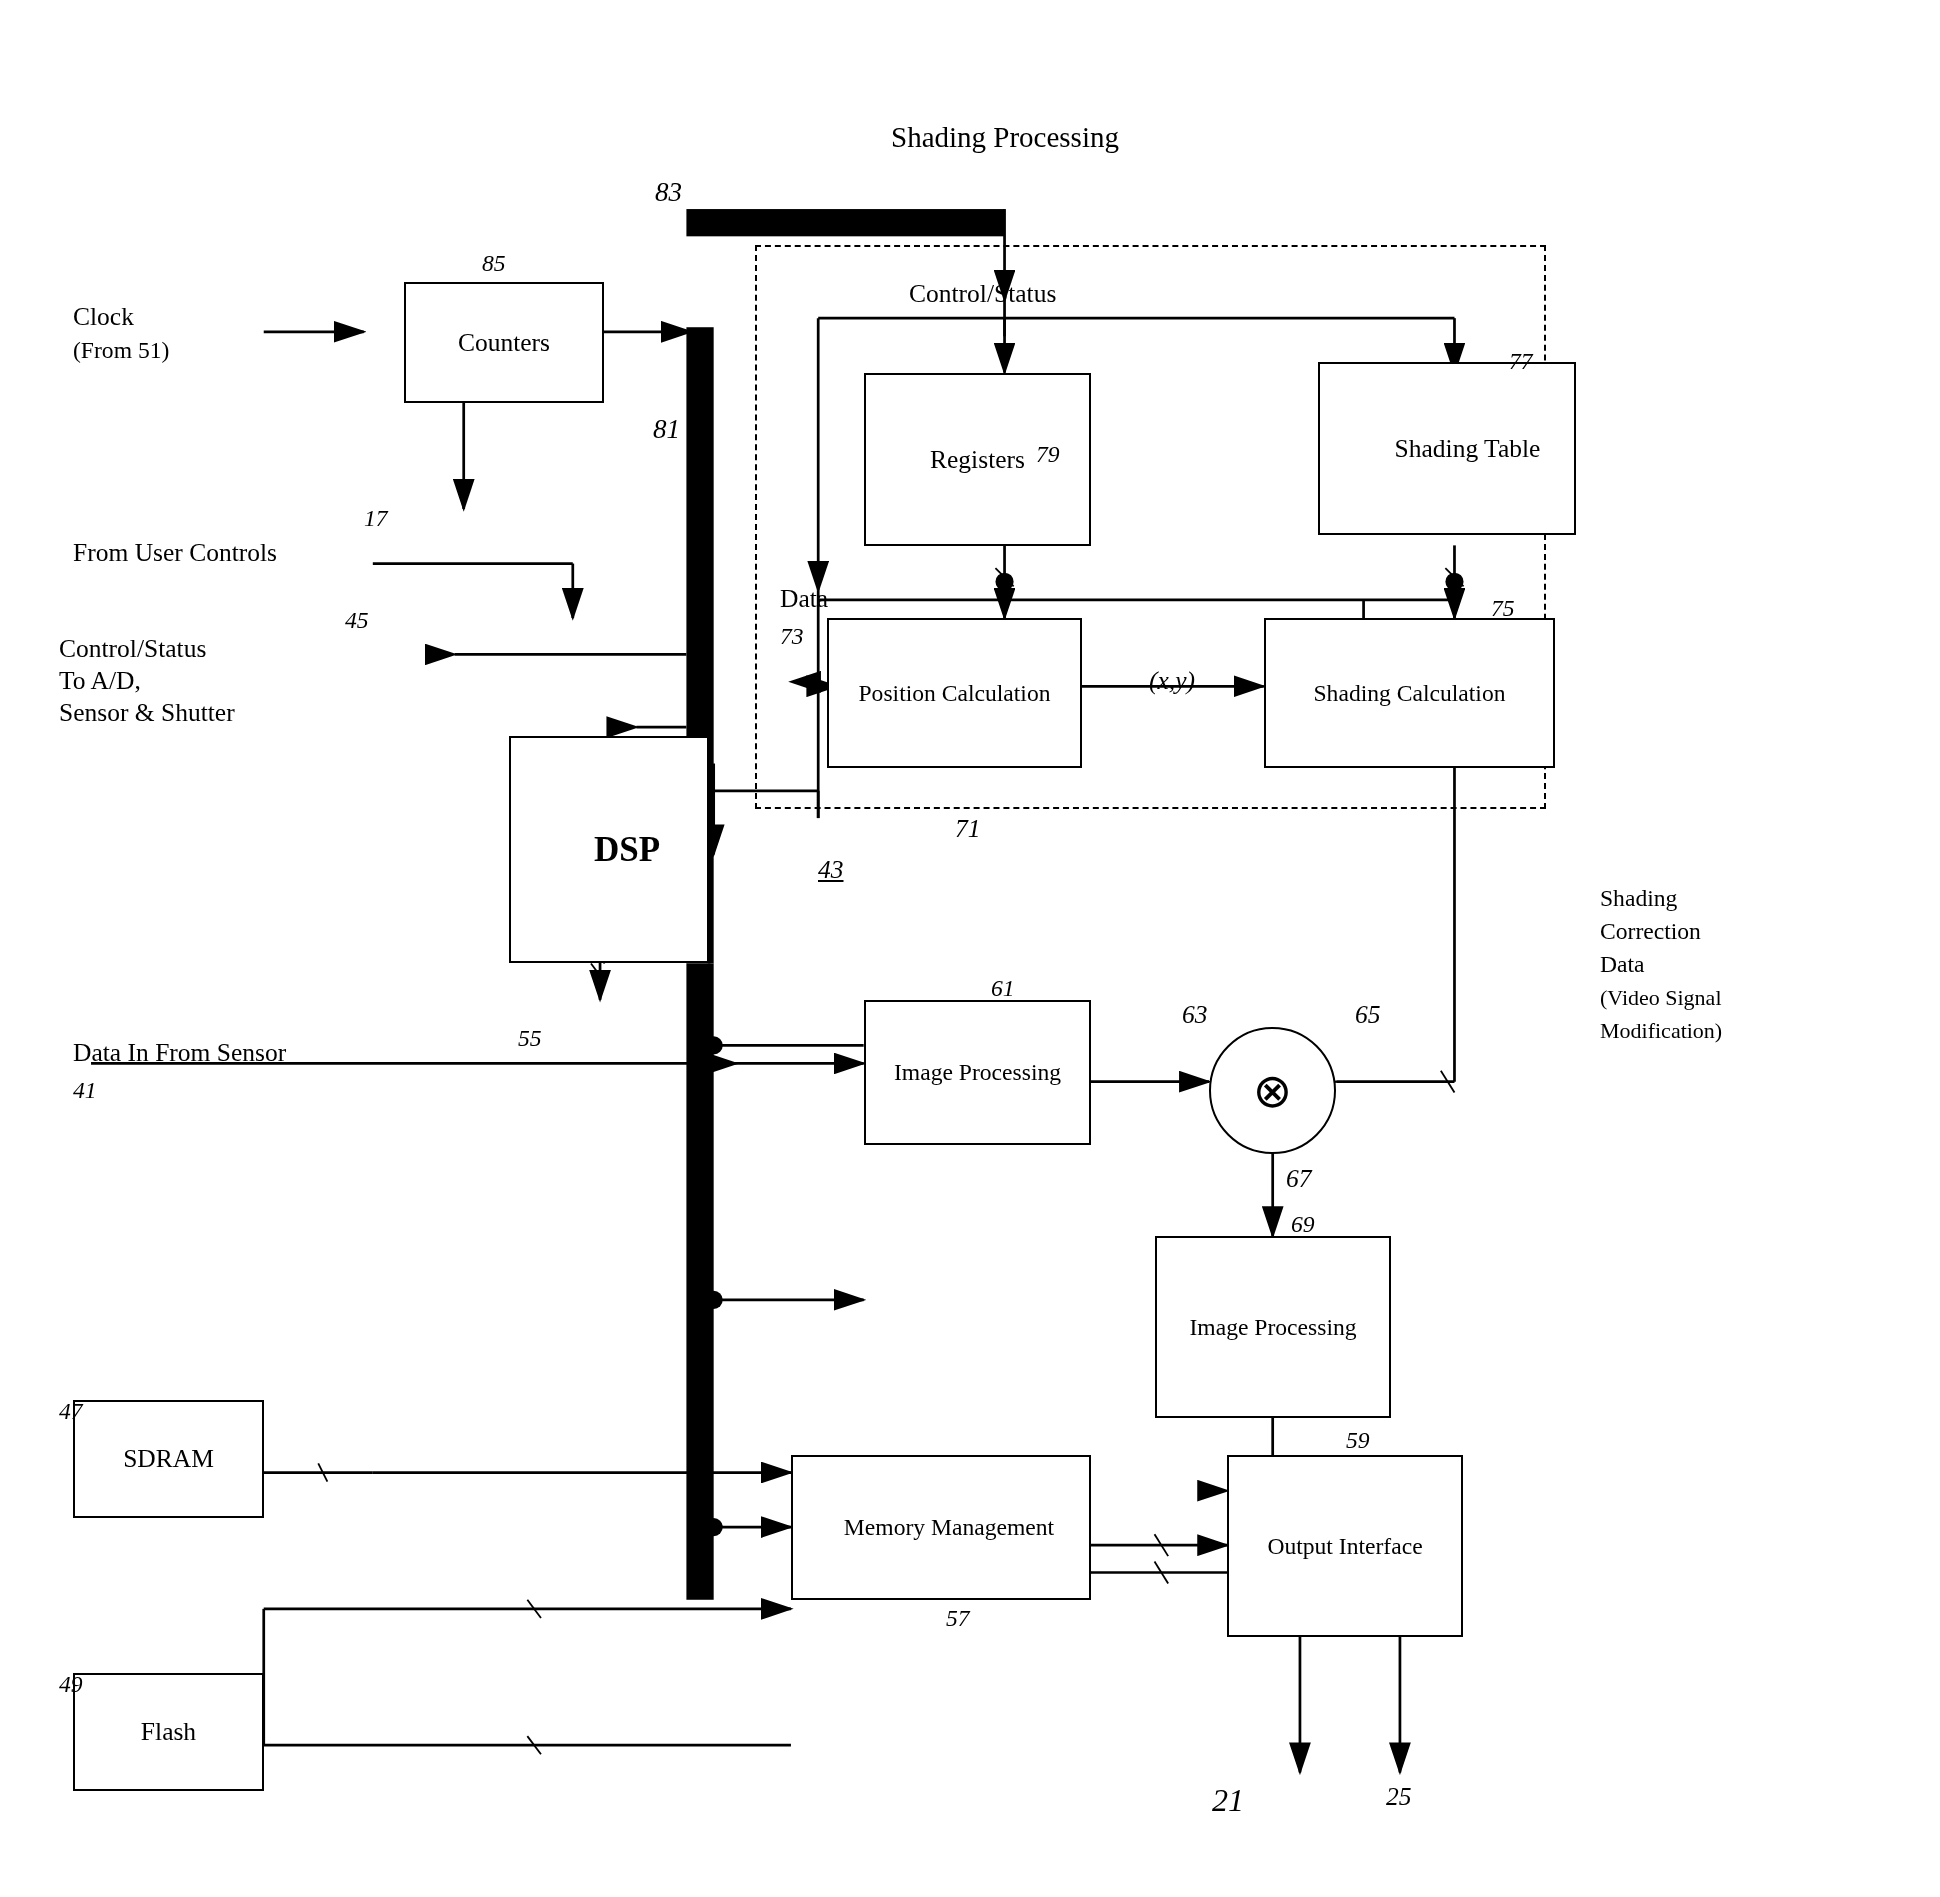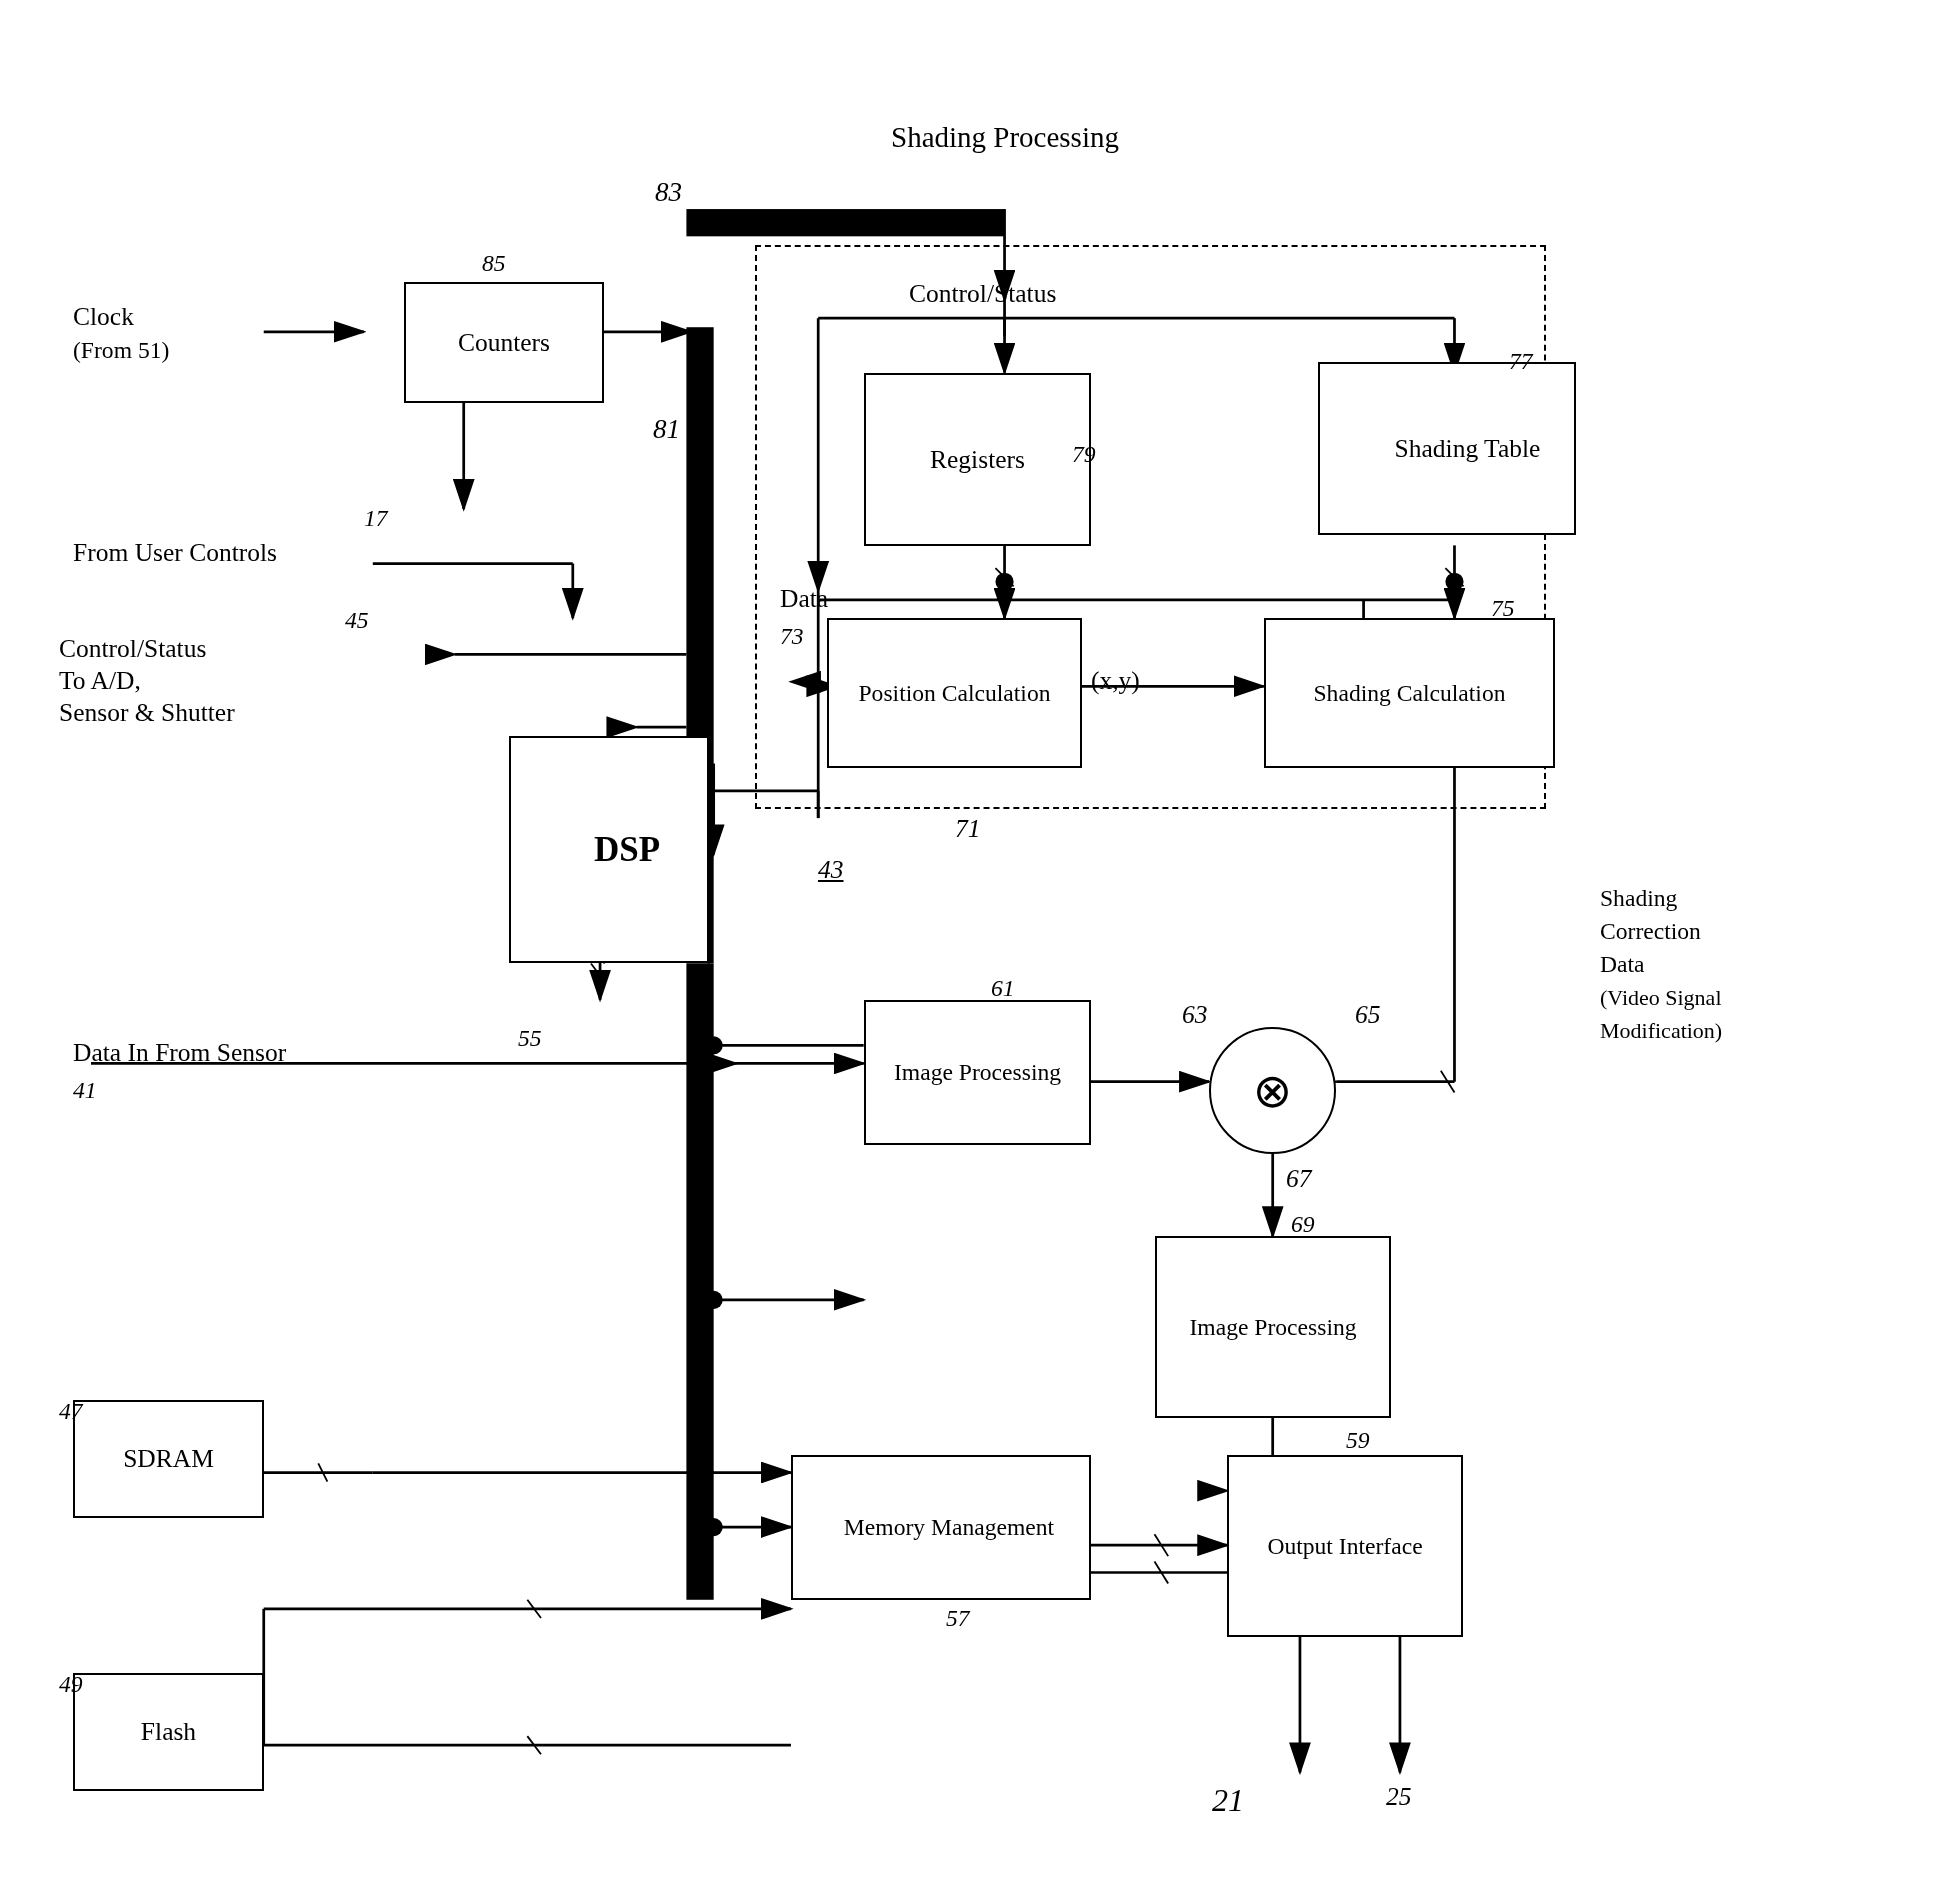--- a/index.html
+++ b/index.html
@@ -258,42 +258,42 @@
   <div class="box" style="left:1155px; top:1236px; width:236px; height:182px; font-size:23.6px;">
     <span>Image Processing</span>
   </div>
   <div class="box-label" style="left:1291px; top:1211px;">69</div>
 
   <div style="position:absolute; left:1209px; top:1027px; width:127px; height:127px; border:2.7px solid #000; border-radius:50%; display:flex; align-items:center; justify-content:center; font-size:47px; background:#fff;">⊗</div>
 
   <div class="box" style="left:864px; top:373px; width:227px; height:173px;">
     <span>Registers</span>
   </div>
-  <div class="box-label" style="left:1036px; top:441px;margin-left:36px;">79</div>
+  <div class="box-label" style="left:1036px; top:441px;">79</div>
 
   <div class="box" style="left:1318px; top:362px; width:258px; height:173px;padding-left:41px;">
     <span>Shading Table</span>
   </div>
   <div class="box-label" style="left:1509px; top:348px;">77</div>
 
   <div class="box" style="left:827px; top:618px; width:255px; height:150px; font-size:23.6px;">
     <span>Position Calculation</span>
   </div>
   <div class="box-label" style="left:780px; top:623px;">73</div>
 
   <div class="box" style="left:1264px; top:618px; width:291px; height:150px; font-size:23.6px;">
     <span>Shading Calculation</span>
   </div>
   <div class="box-label" style="left:1491px; top:595px;">75</div>
 
   <div class="text-label" style="left:909px; top:277px; font-size:25.5px;">Control/Status</div>
 
   <div class="text-label" style="left:780px; top:582px; font-size:25.5px;">Data</div>
 
-  <div class="text-label" style="left:1091px; top:664px; font-size:25.5px; ">(x,y)</div>
+  <div class="text-label" style="left:1149px; top:664px; font-size:25.5px; font-style:italic;">(x,y)</div>
 
   <div class="box-label" style="left:655px; top:177px; font-size:27px; font-style:italic;">83</div>
 
   <div class="box-label" style="left:653px; top:414px; font-size:27px; font-style:italic;">81</div>
 
   <div class="box-label" style="left:818px; top:855px; font-size:25.5px; font-style:italic; text-decoration:underline;">43</div>
 
   <div class="box-label" style="left:955px; top:814px; font-size:25.5px; font-style:italic;">71</div>
 
   <div class="box-label" style="left:1182px; top:1000px; font-size:25.5px; font-style:italic;">63</div>

